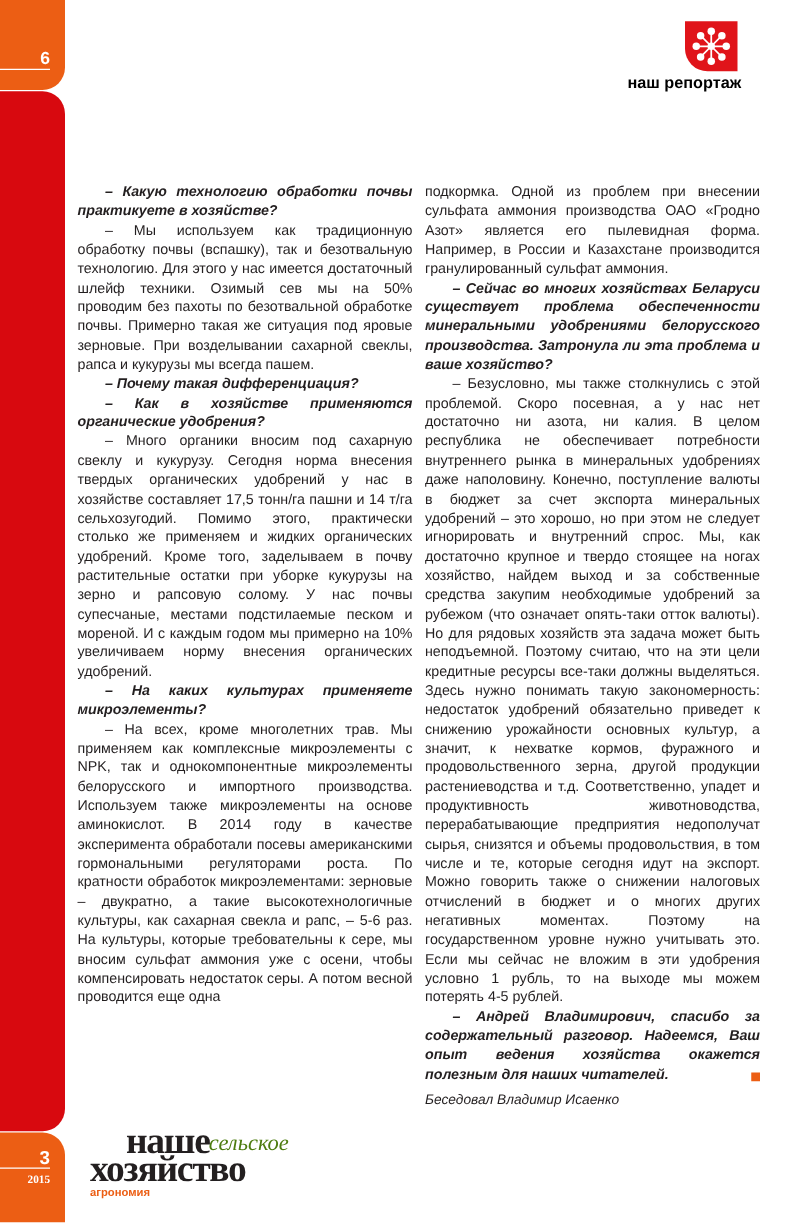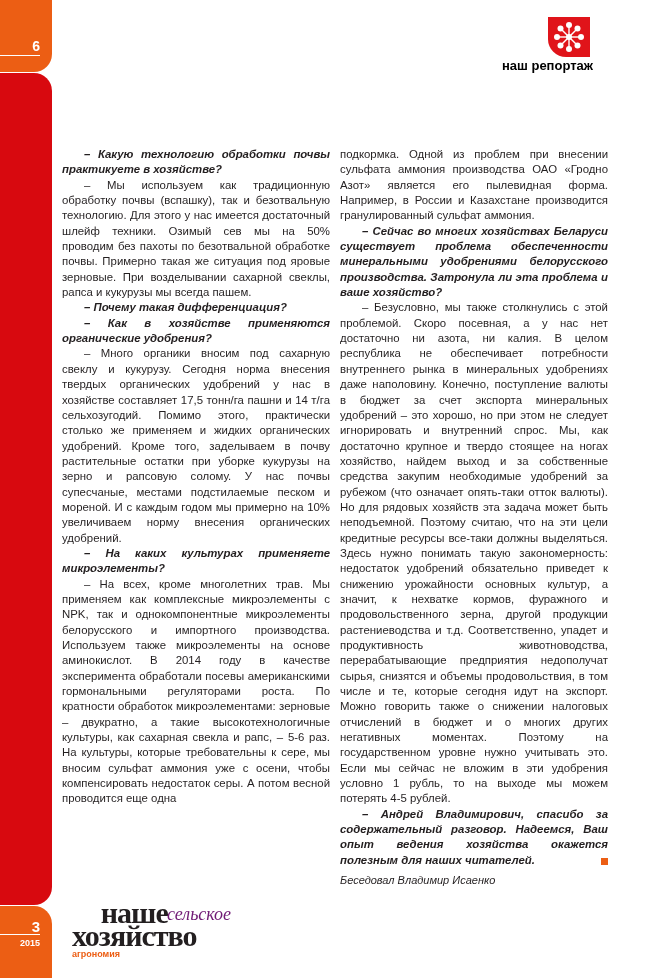--- a/index.html
+++ b/index.html
@@ -2,35 +2,35 @@
 <html><head>
 <meta charset="utf-8">
 <style>
   html, body { margin:0; padding:0; }
   body { width:646px; height:978px; position:relative; background:#ffffff; overflow:hidden; font-family:"Liberation Sans", sans-serif; color:#231f20; }
   .side-top { position:absolute; left:0; top:0; width:52px; height:72px; background:#ec5e14; border-bottom-right-radius:18px; }
   .side-mid { position:absolute; left:0; top:73px; width:52px; height:832px; background:#d8090f; border-top-right-radius:18px; border-bottom-right-radius:18px; }
   .side-bot { position:absolute; left:0; top:906px; width:52px; height:72px; background:#ec5e14; border-top-right-radius:18px; }
   .page-num { position:absolute; left:0; top:38px; width:40px; text-align:right; color:#fff; font-weight:bold; font-size:14px; border-bottom:1px solid #fff; padding-bottom:1px; }
   .issue-num { position:absolute; left:0; top:920px; width:40px; text-align:right; color:#fff; font-weight:bold; font-size:15px; line-height:14px; border-bottom:1px solid #fff; }
-  .issue-year { position:absolute; left:0; top:938px; width:40px; text-align:right; color:#fff; font-weight:bold; font-size:9px; }
+  .issue-year { position:absolute; left:0; top:938px; width:40px; text-align:right; color:#fff; font-weight:bold; font-size:9px;font-family:Liberation Serif, serif; }
   .rubric-badge { position:absolute; left:548px; top:17px; width:42px; height:40px; background:#e0141a; border-bottom-left-radius:18px; }
   .rubric-label { position:absolute; left:470px; top:58px; width:123px; text-align:right; color:#000000; font-weight:bold; font-size:13px; }
   .col { position:absolute; top:102px; width:268px; font-size:11.4px; line-height:15.35px; text-align:justify;margin-top:45px; }
   .col-left { left:62px; }
   .col-right { left:340px; }
   .col p { margin:0; text-indent:22px; }
   .col p.q { font-weight:bold; font-style:italic; }
   .col p.noindent { text-indent:0; }
   .end-mark { display:inline-block; width:7px; height:7px; background:#ec5e14; float:right; margin-top:5px; }
   .byline { position:absolute; left:340px; top:874px; width:248px; text-align:left; font-style:italic; font-size:11px; }
   .logo { position:absolute; left:72px; top:902px; }
   .logo-line1 { font-family:"Liberation Serif", serif; font-size:30px; font-weight:bold; line-height:22px; letter-spacing:-1px;text-align:center; }
   .logo-line2 { font-family:"Liberation Serif", serif; font-size:30px; font-weight:bold; line-height:24px; letter-spacing:-1px; }
-  .logo-script { position:absolute; left:95px; top:2px; color:#701a75; font-family:"Liberation Serif", serif; font-style:italic; font-size:18px; }
+  .logo-script { position:absolute; left:95px; top:2px; color:#4d7c0f; font-family:"Liberation Serif", serif; font-style:italic; font-size:18px; }
   .logo-sub { color:#ec5e14; font-size:9px; font-weight:bold; margin-top:1px; }
 </style>
 </head>
 <body>
 
 <div class="side-top"></div>
 <div class="side-mid"></div>
 <div class="side-bot"></div>
 <div class="page-num">6</div>
 <div class="issue-num">3</div>

